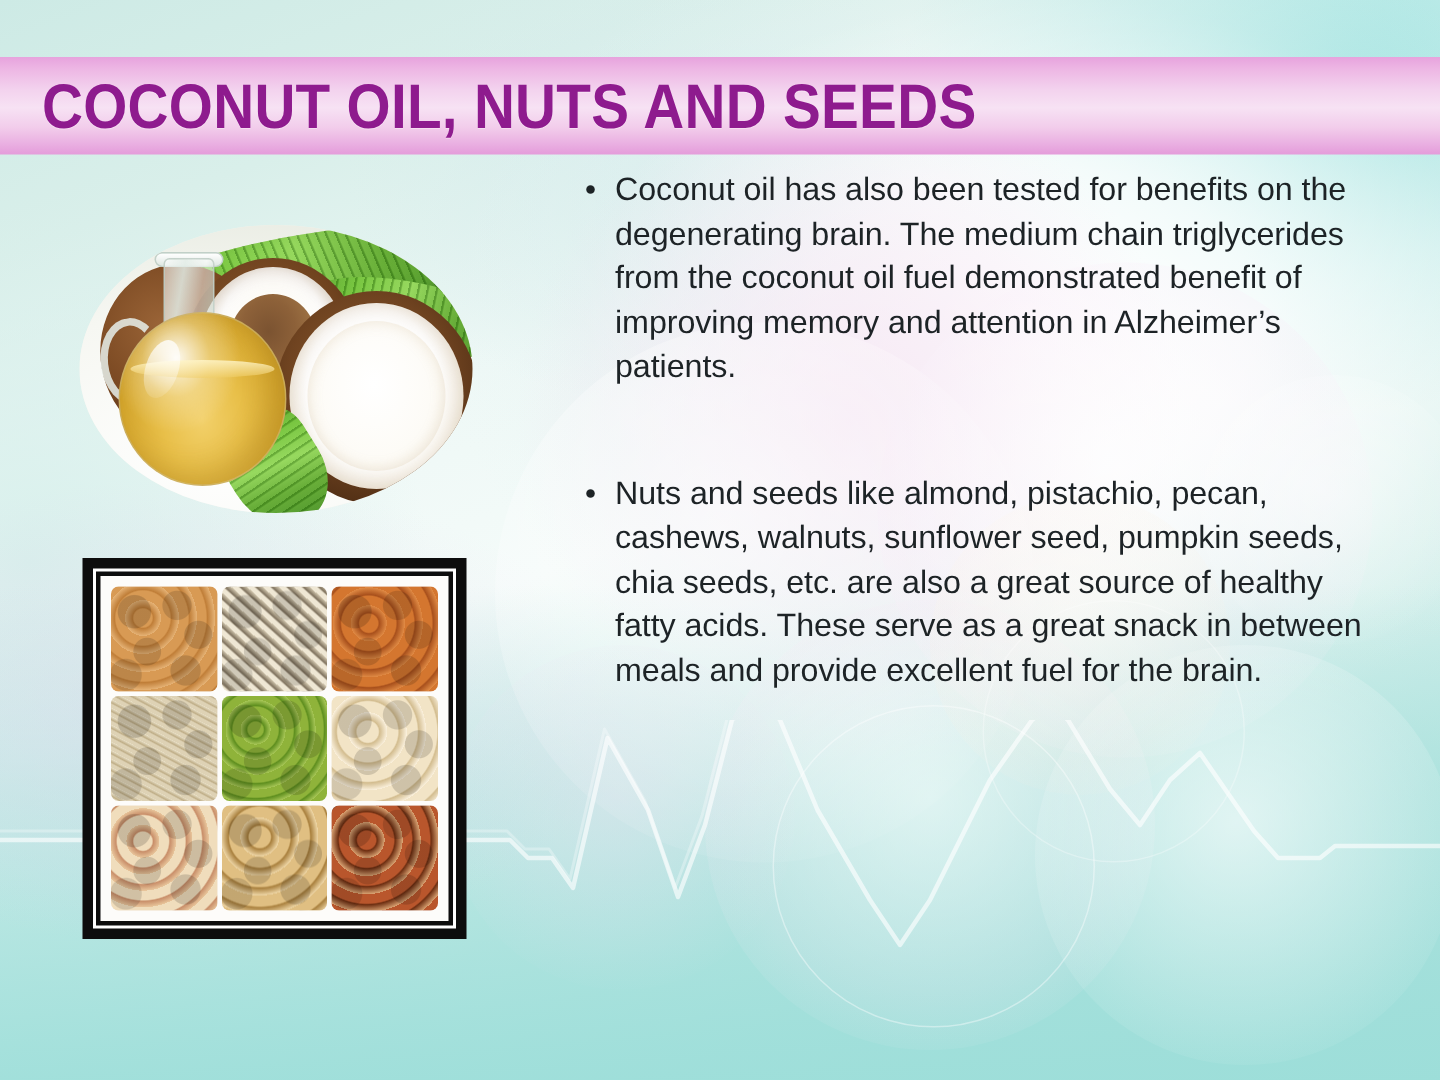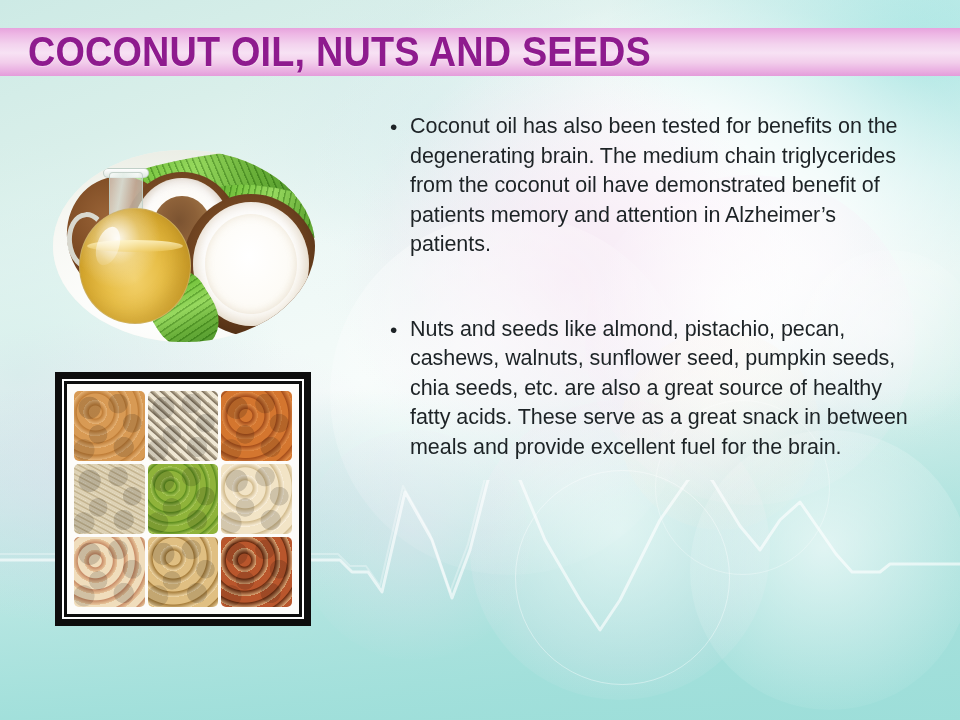--- a/index.html
+++ b/index.html
@@ -60,21 +60,21 @@
 
   .bokeh-ring { position:absolute; border-radius:50%; border:1px solid rgba(255,255,255,0.40); pointer-events:none; }
   .br1 { left:515px; top:470px; width:215px; height:215px; }
   .br2 { left:655px; top:400px; width:175px; height:175px; border-color:rgba(255,255,255,0.30); }
 
   
   .ekg { position:absolute; left:0; bottom:0; width:960px; height:240px; }
 
   
   .title-banner {
-    position:absolute; left:0; top:28px; width:960px; height:48px;
+    position:absolute; left:0; top:38px; width:960px; height:65px;
     background:linear-gradient(180deg,
       #e7a3dd 0%, #edb6e4 12%, #f3d3ee 34%, #f7e2f4 52%,
       #f2cdeb 72%, #e9aee1 90%, #e49cda 100%);
     display:flex; align-items:center;
   }
   .title-text {
     margin-left:28px;
     font-family:"Liberation Sans", sans-serif;
     font-weight:bold;
     font-size:42px;
@@ -364,21 +364,21 @@
         <div class="nut-cell nut-peanut"></div>
         <div class="nut-cell nut-walnut"></div>
         <div class="nut-cell nut-brazil"></div>
       </div>
     </div>
   </div>
 
   <div class="body-col">
     <div class="bullet-item">
       <span class="bullet-dot">•</span>
-      <span class="bullet-text">Coconut oil has also been tested for benefits on the degenerating brain. The medium chain triglycerides from the coconut oil have demonstrated benefit of patients memory and attention in Alzheimer’s patients.</span>
+      <span class="bullet-text">Coconut oil has also been tested for benefits on the degenerating brain. The medium chain triglycerides from the coconut oil fuel demonstrated benefit of improving memory and attention in Alzheimer’s patients.</span>
     </div>
     <div class="bullet-item">
       <span class="bullet-dot">•</span>
       <span class="bullet-text">Nuts and seeds like almond, pistachio, pecan, cashews, walnuts, sunflower seed, pumpkin seeds, chia seeds, etc. are also a great source of healthy fatty acids. These serve as a great snack in between meals and provide excellent fuel for the brain.</span>
     </div>
   </div>
 
 
 </div>
 

